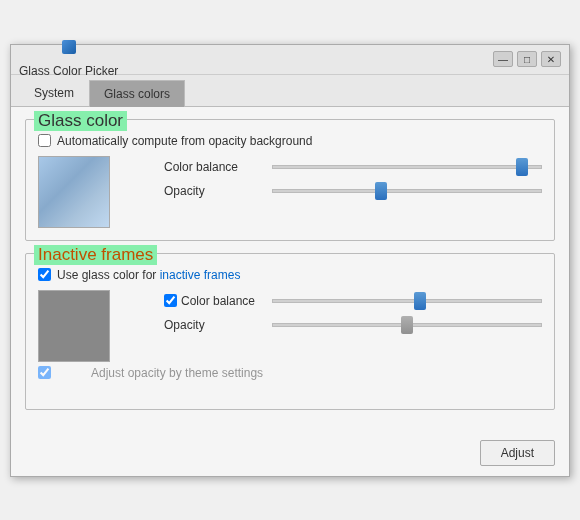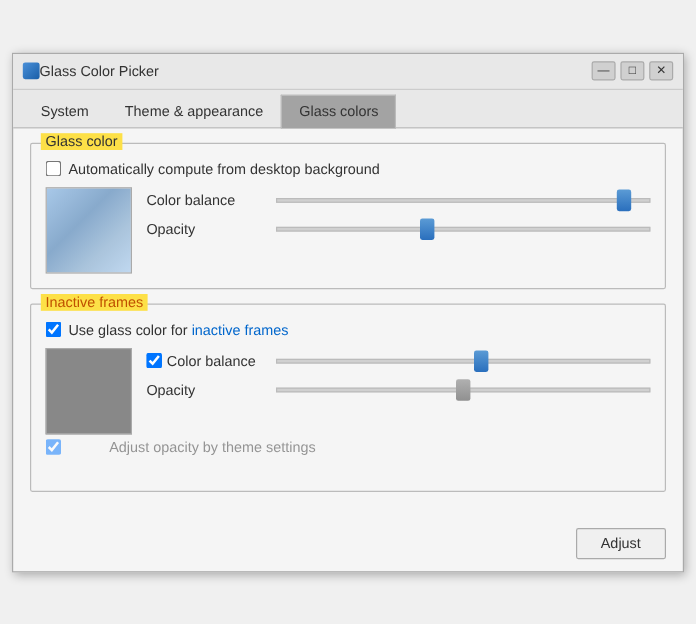--- a/index.html
+++ b/index.html
@@ -27,21 +27,22 @@
       display: flex;
       align-items: center;
       justify-content: space-between;
       padding: 4px 8px;
       height: 30px;
     }
 
     .title-bar-left {
       display: flex;
       align-items: center;
-      gap: 0;
+      gap: 10px;
+      flex-direction: column;
     }
 
     .title-bar-icon {
       width: 14px;
       height: 14px;
       background: linear-gradient(135deg, #4a90d9, #1a5fa8);
       border-radius: 2px;
     }
 
     .title-bar-text {
@@ -66,20 +67,21 @@
       font-size: 10px;
       cursor: pointer;
       color: #333;
     }
 
     .tabs {
       display: flex;
       background: #e8e8e8;
       border-bottom: 1px solid #bbb;
       padding: 0 8px;
+      align-items: flex-end;
     }
 
     .tab {
       padding: 6px 14px;
       font-size: 12px;
       cursor: pointer;
       color: #333;
       border: 1px solid transparent;
       margin-top: 4px;
       border-bottom: none;
@@ -102,23 +104,23 @@
       border-radius: 2px;
       margin-bottom: 12px;
       padding: 8px 12px 12px;
       position: relative;
     }
 
     .group-title {
       position: absolute;
       top: -9px;
       left: 8px;
-      background: #fde047;
+      background: #86efac;
       padding: 0 4px;
-      font-size: 12px;
+      font-size: 17px;
       color: #333;
     }
 
     .group-title.orange {
       color: #c05000;
     }
 
     .checkbox-row {
       display: flex;
       align-items: center;
@@ -163,20 +165,21 @@
     .color-preview.gray {
       background: #888;
     }
 
     .sliders {
       flex: 1;
       display: flex;
       flex-direction: column;
       gap: 10px;
       padding-top: 4px;
+      margin-left: 42px;
     }
 
     .slider-row {
       display: flex;
       align-items: center;
       gap: 8px;
     }
 
     .slider-label-container {
       display: flex;
@@ -263,32 +266,31 @@
     </div>
     <div class="title-bar-controls">
       <div class="title-btn">—</div>
       <div class="title-btn">□</div>
       <div class="title-btn">✕</div>
     </div>
   </div>
 
   <div class="tabs">
     <div class="tab">System</div>
-    <div class="tab">Theme &amp; appearance</div>
     <div class="tab active">Glass colors</div>
   </div>
 
   <div class="content">
 
     <div class="group-box">
       <span class="group-title">Glass color</span>
 
       <div class="checkbox-row">
         <input type="checkbox" style="">
-        <span class="checkbox-label">Automatically compute from desktop background</span>
+        <span class="checkbox-label">Automatically compute from opacity background</span>
       </div>
 
       <div class="color-section">
         <div class="color-preview blue"></div>
         <div class="sliders">
 
           <div class="slider-row">
             <div class="slider-label-container">
               <span class="slider-label">Color balance</span>
             </div>

